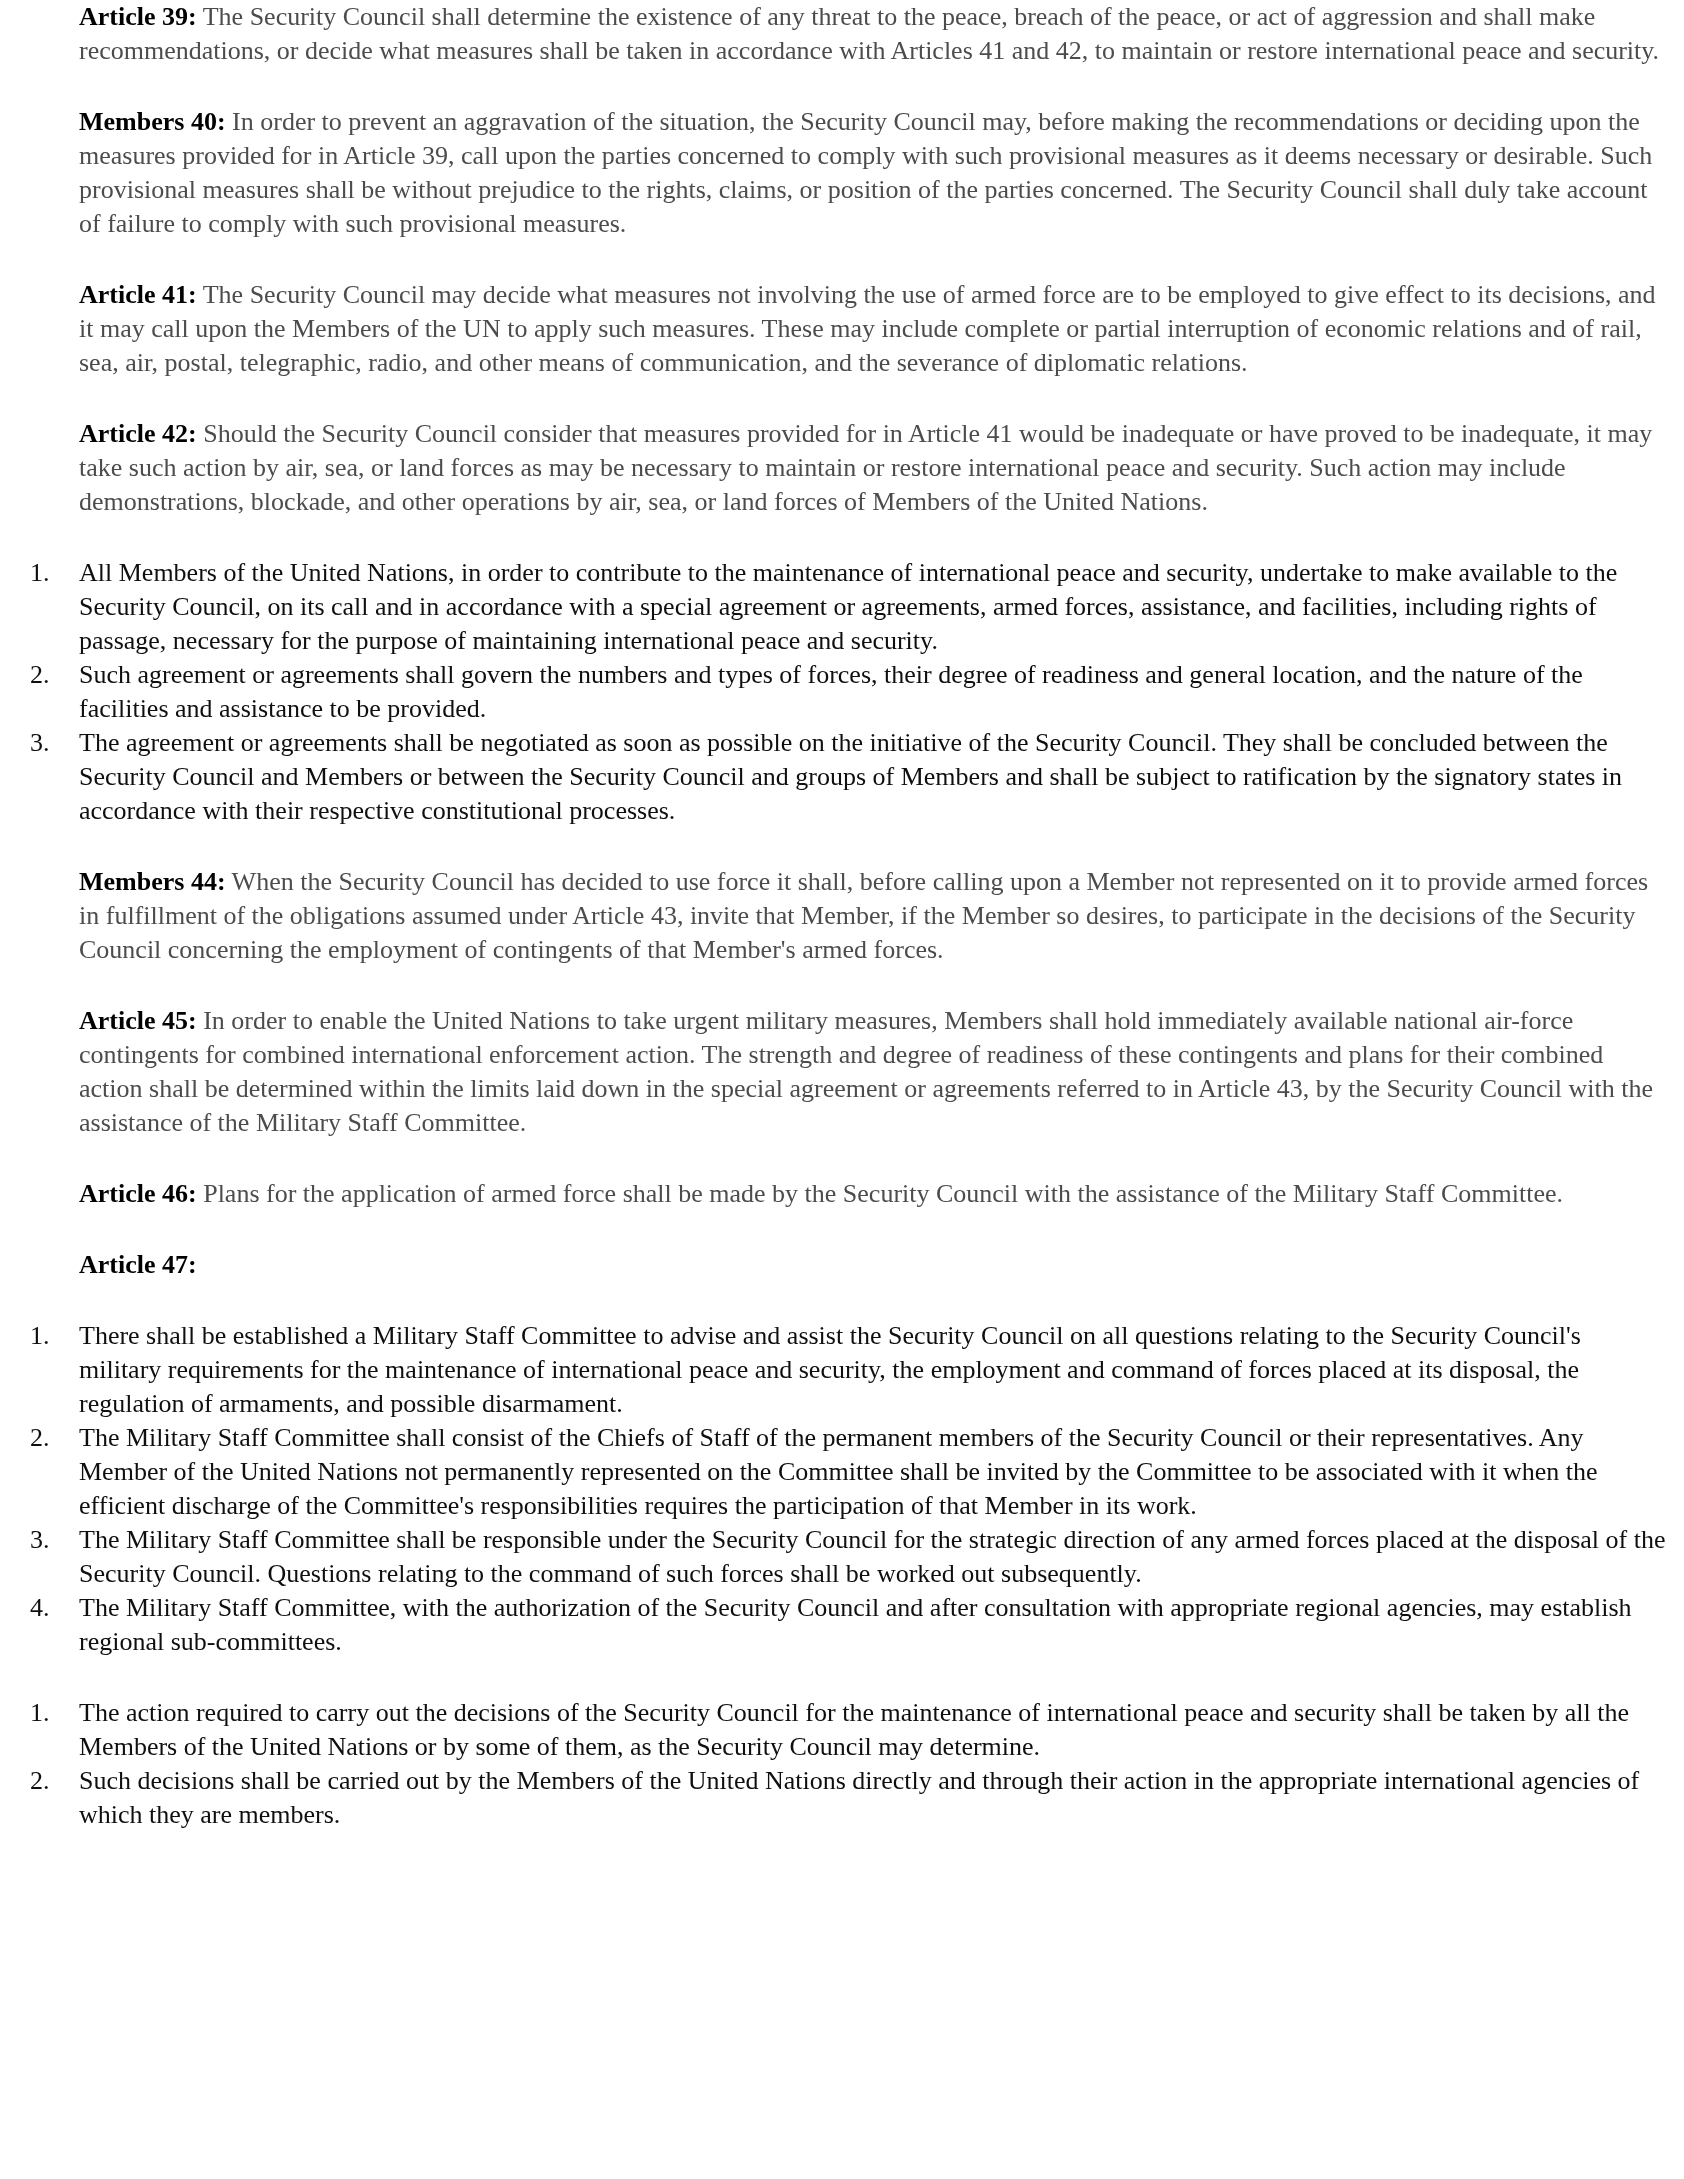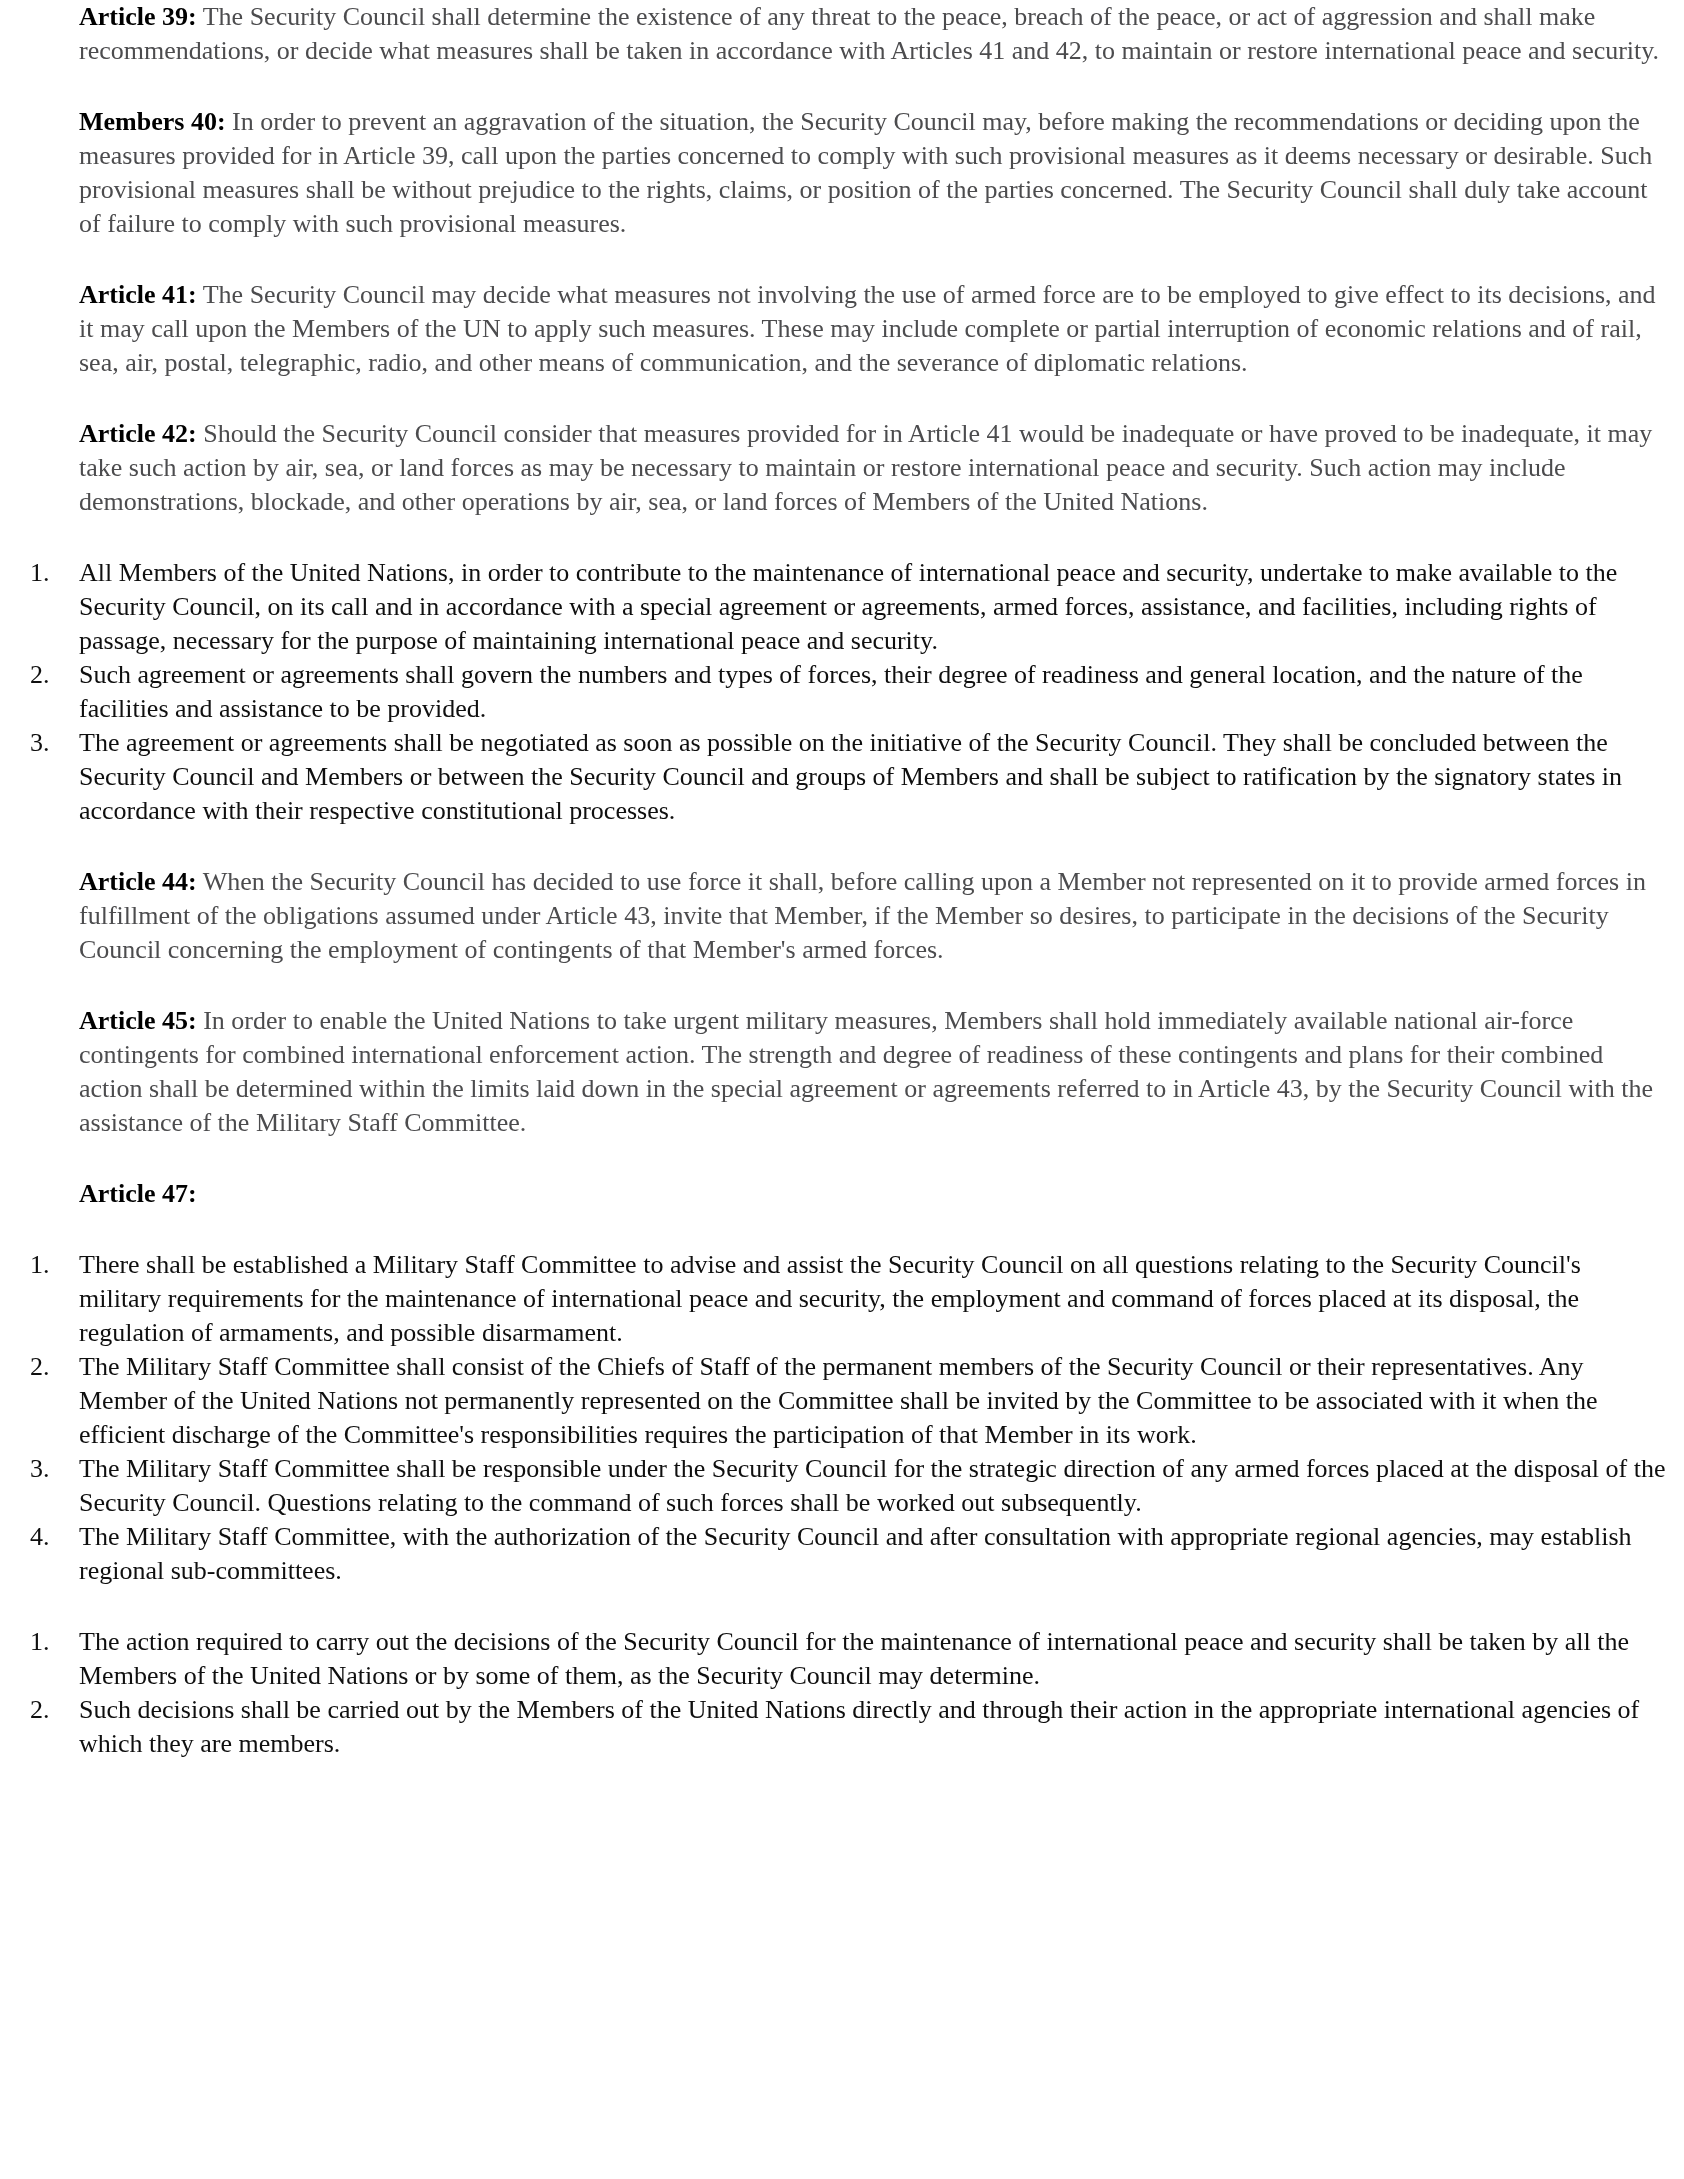--- a/index.html
+++ b/index.html
@@ -64,26 +64,28 @@
     <div class="li">
       <span class="num">2.</span>
       <span class="litext">Such agreement or agreements shall govern the numbers and types of forces, their degree of readiness and general location, and the nature of the facilities and assistance to be provided.</span>
     </div>
     <div class="li">
       <span class="num">3.</span>
       <span class="litext">The agreement or agreements shall be negotiated as soon as possible on the initiative of the Security Council. They shall be concluded between the Security Council and Members or between the Security Council and groups of Members and shall be subject to ratification by the signatory states in accordance with their respective constitutional processes.</span>
     </div>
   </div>
 
-  <p class="para"><b class="label">Article 44:</b>
+  <p class="para"><b class="label">Members 44:</b>
     <span class="body-text">When the Security Council has decided to use force it shall, before calling upon a Member not represented on it to provide armed forces in fulfillment of the obligations assumed under Article 43, invite that Member, if the Member so desires, to participate in the decisions of the Security Council concerning the employment of contingents of that Member's armed forces.</span></p>
 
   <p class="para"><b class="label">Article 45:</b>
     <span class="body-text">In order to enable the United Nations to take urgent military measures, Members shall hold immediately available national air-force contingents for combined international enforcement action. The strength and degree of readiness of these contingents and plans for their combined action shall be determined within the limits laid down in the special agreement or agreements referred to in Article 43, by the Security Council with the assistance of the Military Staff Committee.</span></p>
 
+  <p class="para"><b class="label">Article 46:</b>
+    <span class="body-text">Plans for the application of armed force shall be made by the Security Council with the assistance of the Military Staff Committee.</span></p>
 
   <p class="para"><b class="label">Article 47:</b></p>
 
   <div class="olist">
     <div class="li">
       <span class="num">1.</span>
       <span class="litext">There shall be established a Military Staff Committee to advise and assist the Security Council on all questions relating to the Security Council's military requirements for the maintenance of international peace and security, the employment and command of forces placed at its disposal, the regulation of armaments, and possible disarmament.</span>
     </div>
     <div class="li">
       <span class="num">2.</span>

